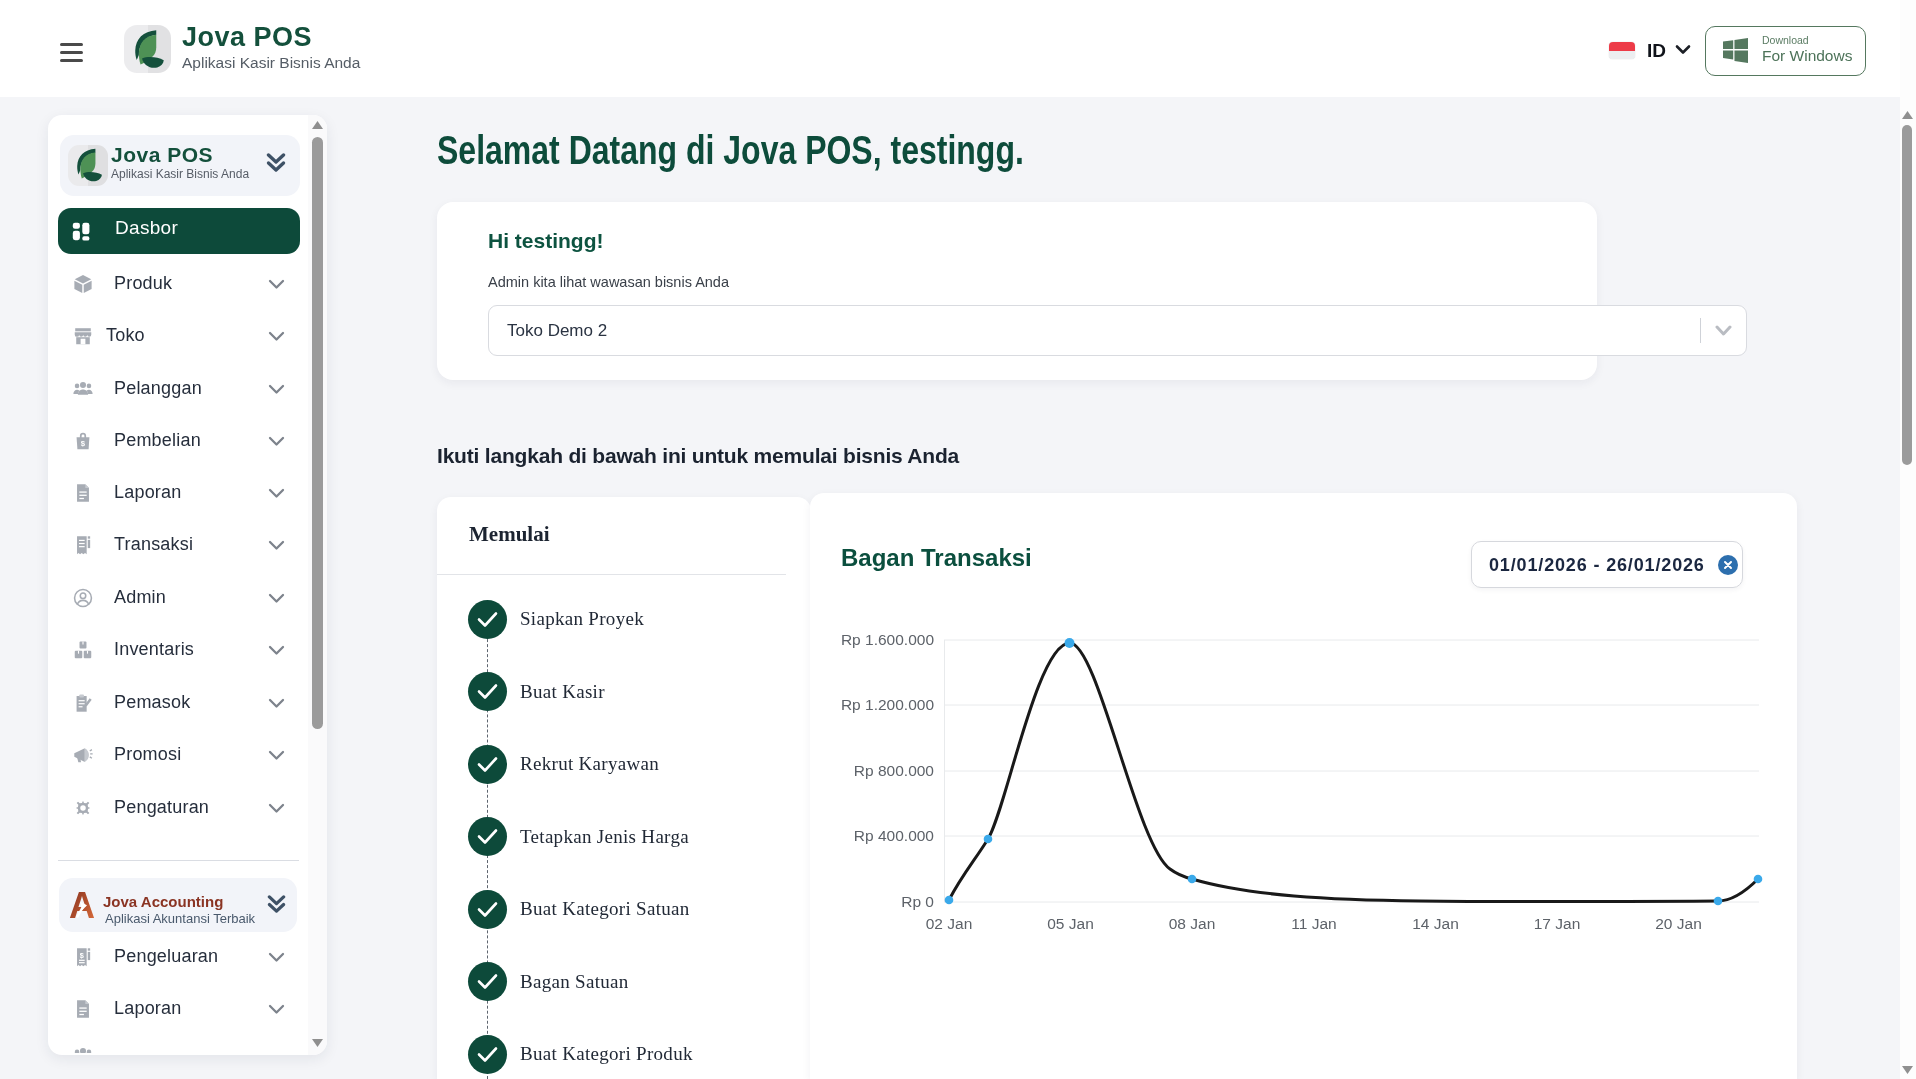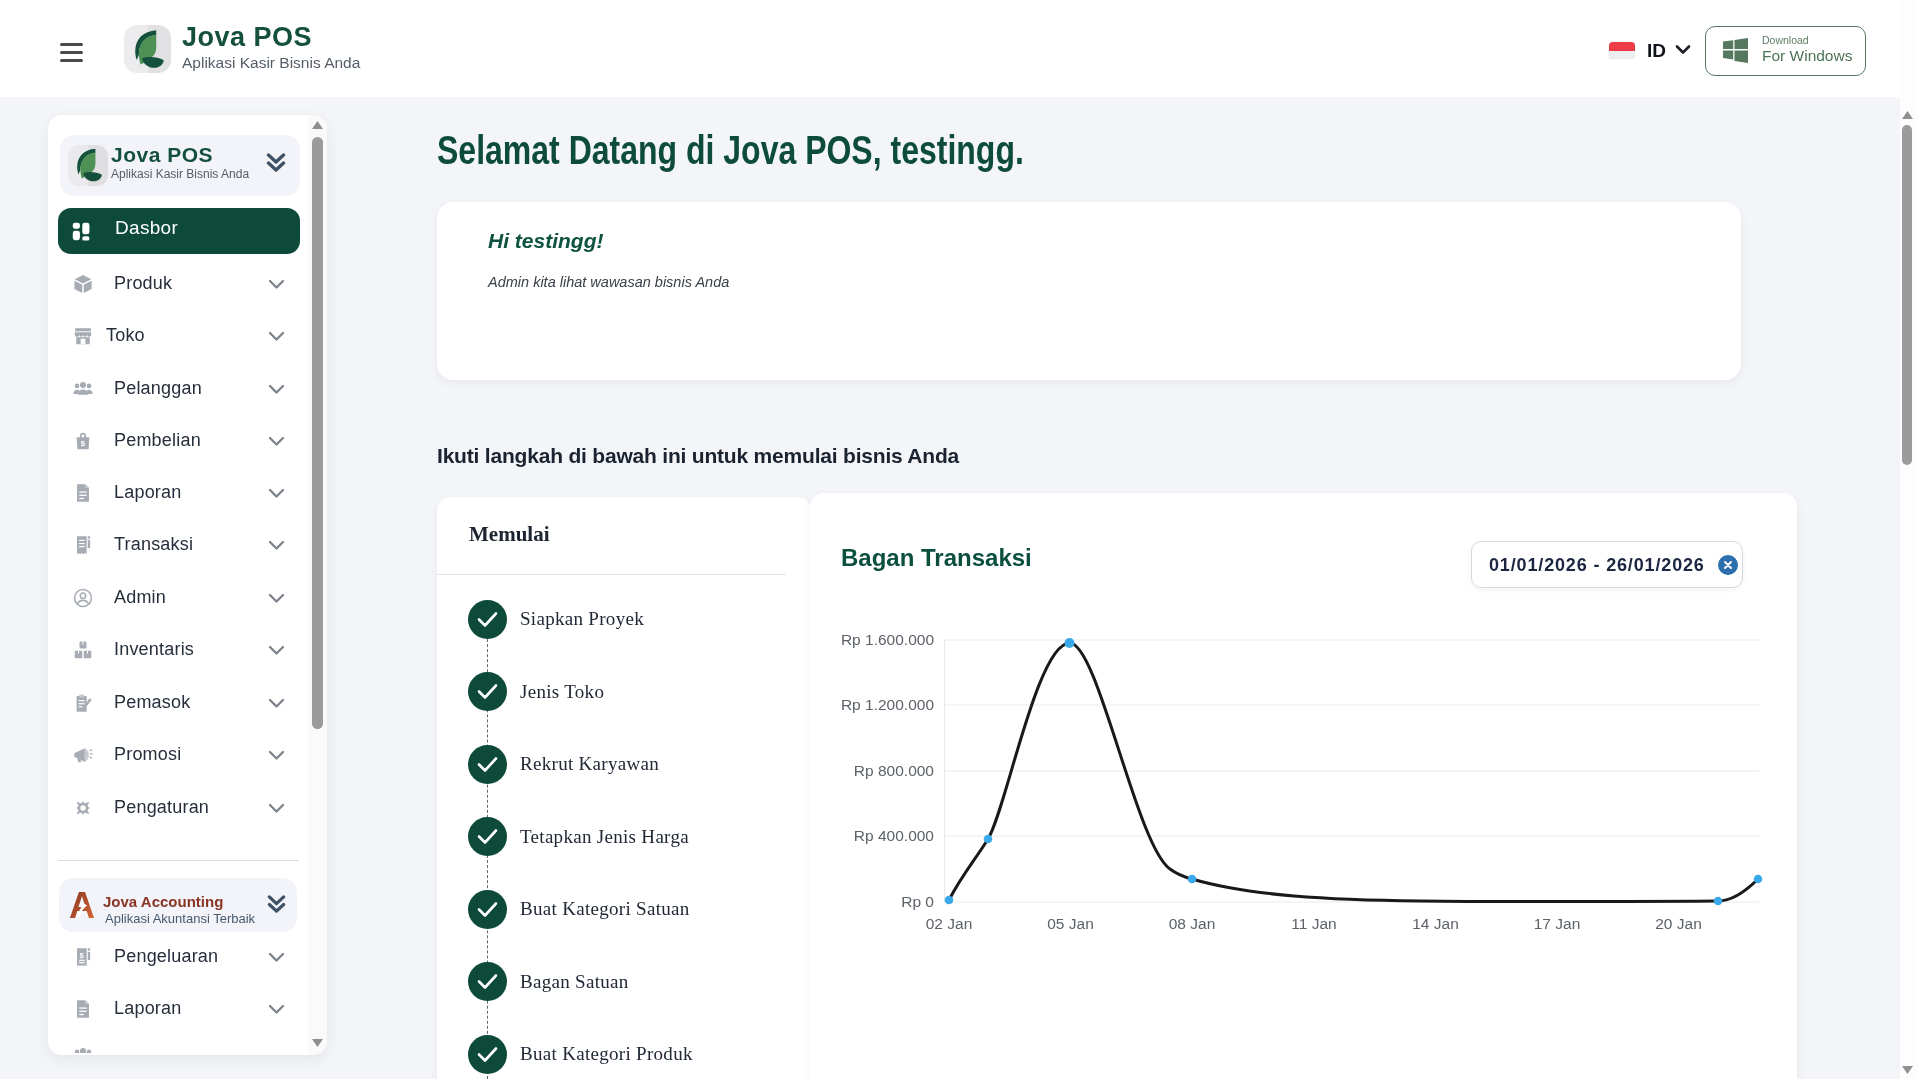--- a/index.html
+++ b/index.html
@@ -319,43 +319,50 @@
       <path d="M6.5 1 12 9 H1 Z" fill="#8f8f8f"></path>
     </svg>
   <div class="abs" style="left:264px;top:22px;width:11px;height:592px;background:#9b9b9b;border-radius:6px;"></div>
   <svg class="abs" style="left:263px;top:923px;" width="13" height="10" viewBox="0 0 13 10">
       <path d="M6.5 9 1 1 H12 Z" fill="#8f8f8f"></path>
     </svg>
 </div>
 
 <div class="abs" style="left:437px;top:127px;font-size:40px;line-height:47px;font-weight:700;color:#0d4c3b;transform:scaleX(.8);transform-origin:0 0;white-space:nowrap;">Selamat Datang di Jova POS, testingg.</div>
 
-<div class="abs" style="left:437px;top:202px;width:1304px;height:178px;background:#fff;border-radius:16px;box-shadow:0 3px 10px rgba(30,40,60,.06);font-style:italic;">
+<div class="abs" style="left:437px;top:202px;width:1160px;height:178px;background:#fff;border-radius:16px;box-shadow:0 3px 10px rgba(30,40,60,.06);">
   <div class="abs" style="left:51px;top:27px;font-size:21px;font-weight:700;color:#0d5340;">Hi testingg!</div>
   <div class="abs" style="left:51px;top:72px;font-size:14.5px;color:#3a4049;">Admin kita lihat wawasan bisnis Anda</div>
+  <div class="abs" style="left:51px;top:103px;width:1259px;height:51px;border:1px solid #d9dbe0;border-radius:9px;background:#fff;">
+    <div class="abs" style="left:18px;top:15px;font-size:17px;color:#2a3342;font-weight:500;">Toko Demo 2</div>
+    <div class="abs" style="left:1211px;top:12px;width:1px;height:25px;background:#cfd2d8;"></div>
+    <svg class="abs" style="left:1226px;top:19px;" width="17" height="12" viewBox="0 0 17 12">
+      <polyline points="2,2 8.5,9 15,2" fill="none" stroke="#b9bcc2" stroke-width="3" stroke-linecap="round" stroke-linejoin="round"></polyline>
+    </svg>
+  </div>
 </div>
 
 <div class="abs" style="left:437px;top:444px;font-size:21px;font-weight:700;color:#1b2330;letter-spacing:-.2px;">Ikuti langkah di bawah ini untuk memulai bisnis Anda</div>
 
 <div class="abs" id="memulai" style="left:437px;top:497px;width:374px;height:582px;background:#fff;border-radius:14px 14px 0 0;box-shadow:0 3px 10px rgba(30,40,60,.06);overflow:hidden;font-family:Liberation Serif, serif;">
   <div class="abs" style="left:32px;top:25px;font-size:21px;font-weight:700;color:#1c2431;">Memulai</div>
   <div class="abs" style="left:0;top:77px;width:349px;height:1px;background:#e2e4e8;"></div>
   <div class="abs" style="left:49.5px;top:122px;width:0;height:460px;border-left:1.6px dashed #5e656f;"></div>
   <div class="abs" style="left:30.5px;top:102.5px;width:39px;height:39px;border-radius:50%;background:#0d4a3a;">
     <svg class="abs" style="left:9px;top:11px;" width="21" height="17" viewBox="0 0 21 17">
         <polyline points="2,8.5 8,14.5 19,2.5" fill="none" stroke="#fff" stroke-width="2.6" stroke-linecap="round" stroke-linejoin="round"></polyline>
       </svg>
   </div>
   <div class="abs" style="left:83px;top:111px;font-size:19px;color:#212936;letter-spacing:.3px;">Siapkan Proyek</div>
   <div class="abs" style="left:30.5px;top:175.0px;width:39px;height:39px;border-radius:50%;background:#0d4a3a;">
     <svg class="abs" style="left:9px;top:11px;" width="21" height="17" viewBox="0 0 21 17">
         <polyline points="2,8.5 8,14.5 19,2.5" fill="none" stroke="#fff" stroke-width="2.6" stroke-linecap="round" stroke-linejoin="round"></polyline>
       </svg>
   </div>
-  <div class="abs" style="left:83px;top:183.5px;font-size:19px;color:#212936;letter-spacing:.3px;">Jenis Toko</div>
+  <div class="abs" style="left:83px;top:183.5px;font-size:19px;color:#212936;letter-spacing:.3px;">Buat Kasir</div>
   <div class="abs" style="left:30.5px;top:247.5px;width:39px;height:39px;border-radius:50%;background:#0d4a3a;">
     <svg class="abs" style="left:9px;top:11px;" width="21" height="17" viewBox="0 0 21 17">
         <polyline points="2,8.5 8,14.5 19,2.5" fill="none" stroke="#fff" stroke-width="2.6" stroke-linecap="round" stroke-linejoin="round"></polyline>
       </svg>
   </div>
   <div class="abs" style="left:83px;top:256px;font-size:19px;color:#212936;letter-spacing:.3px;">Rekrut Karyawan</div>
   <div class="abs" style="left:30.5px;top:320.0px;width:39px;height:39px;border-radius:50%;background:#0d4a3a;">
     <svg class="abs" style="left:9px;top:11px;" width="21" height="17" viewBox="0 0 21 17">
         <polyline points="2,8.5 8,14.5 19,2.5" fill="none" stroke="#fff" stroke-width="2.6" stroke-linecap="round" stroke-linejoin="round"></polyline>
       </svg>

